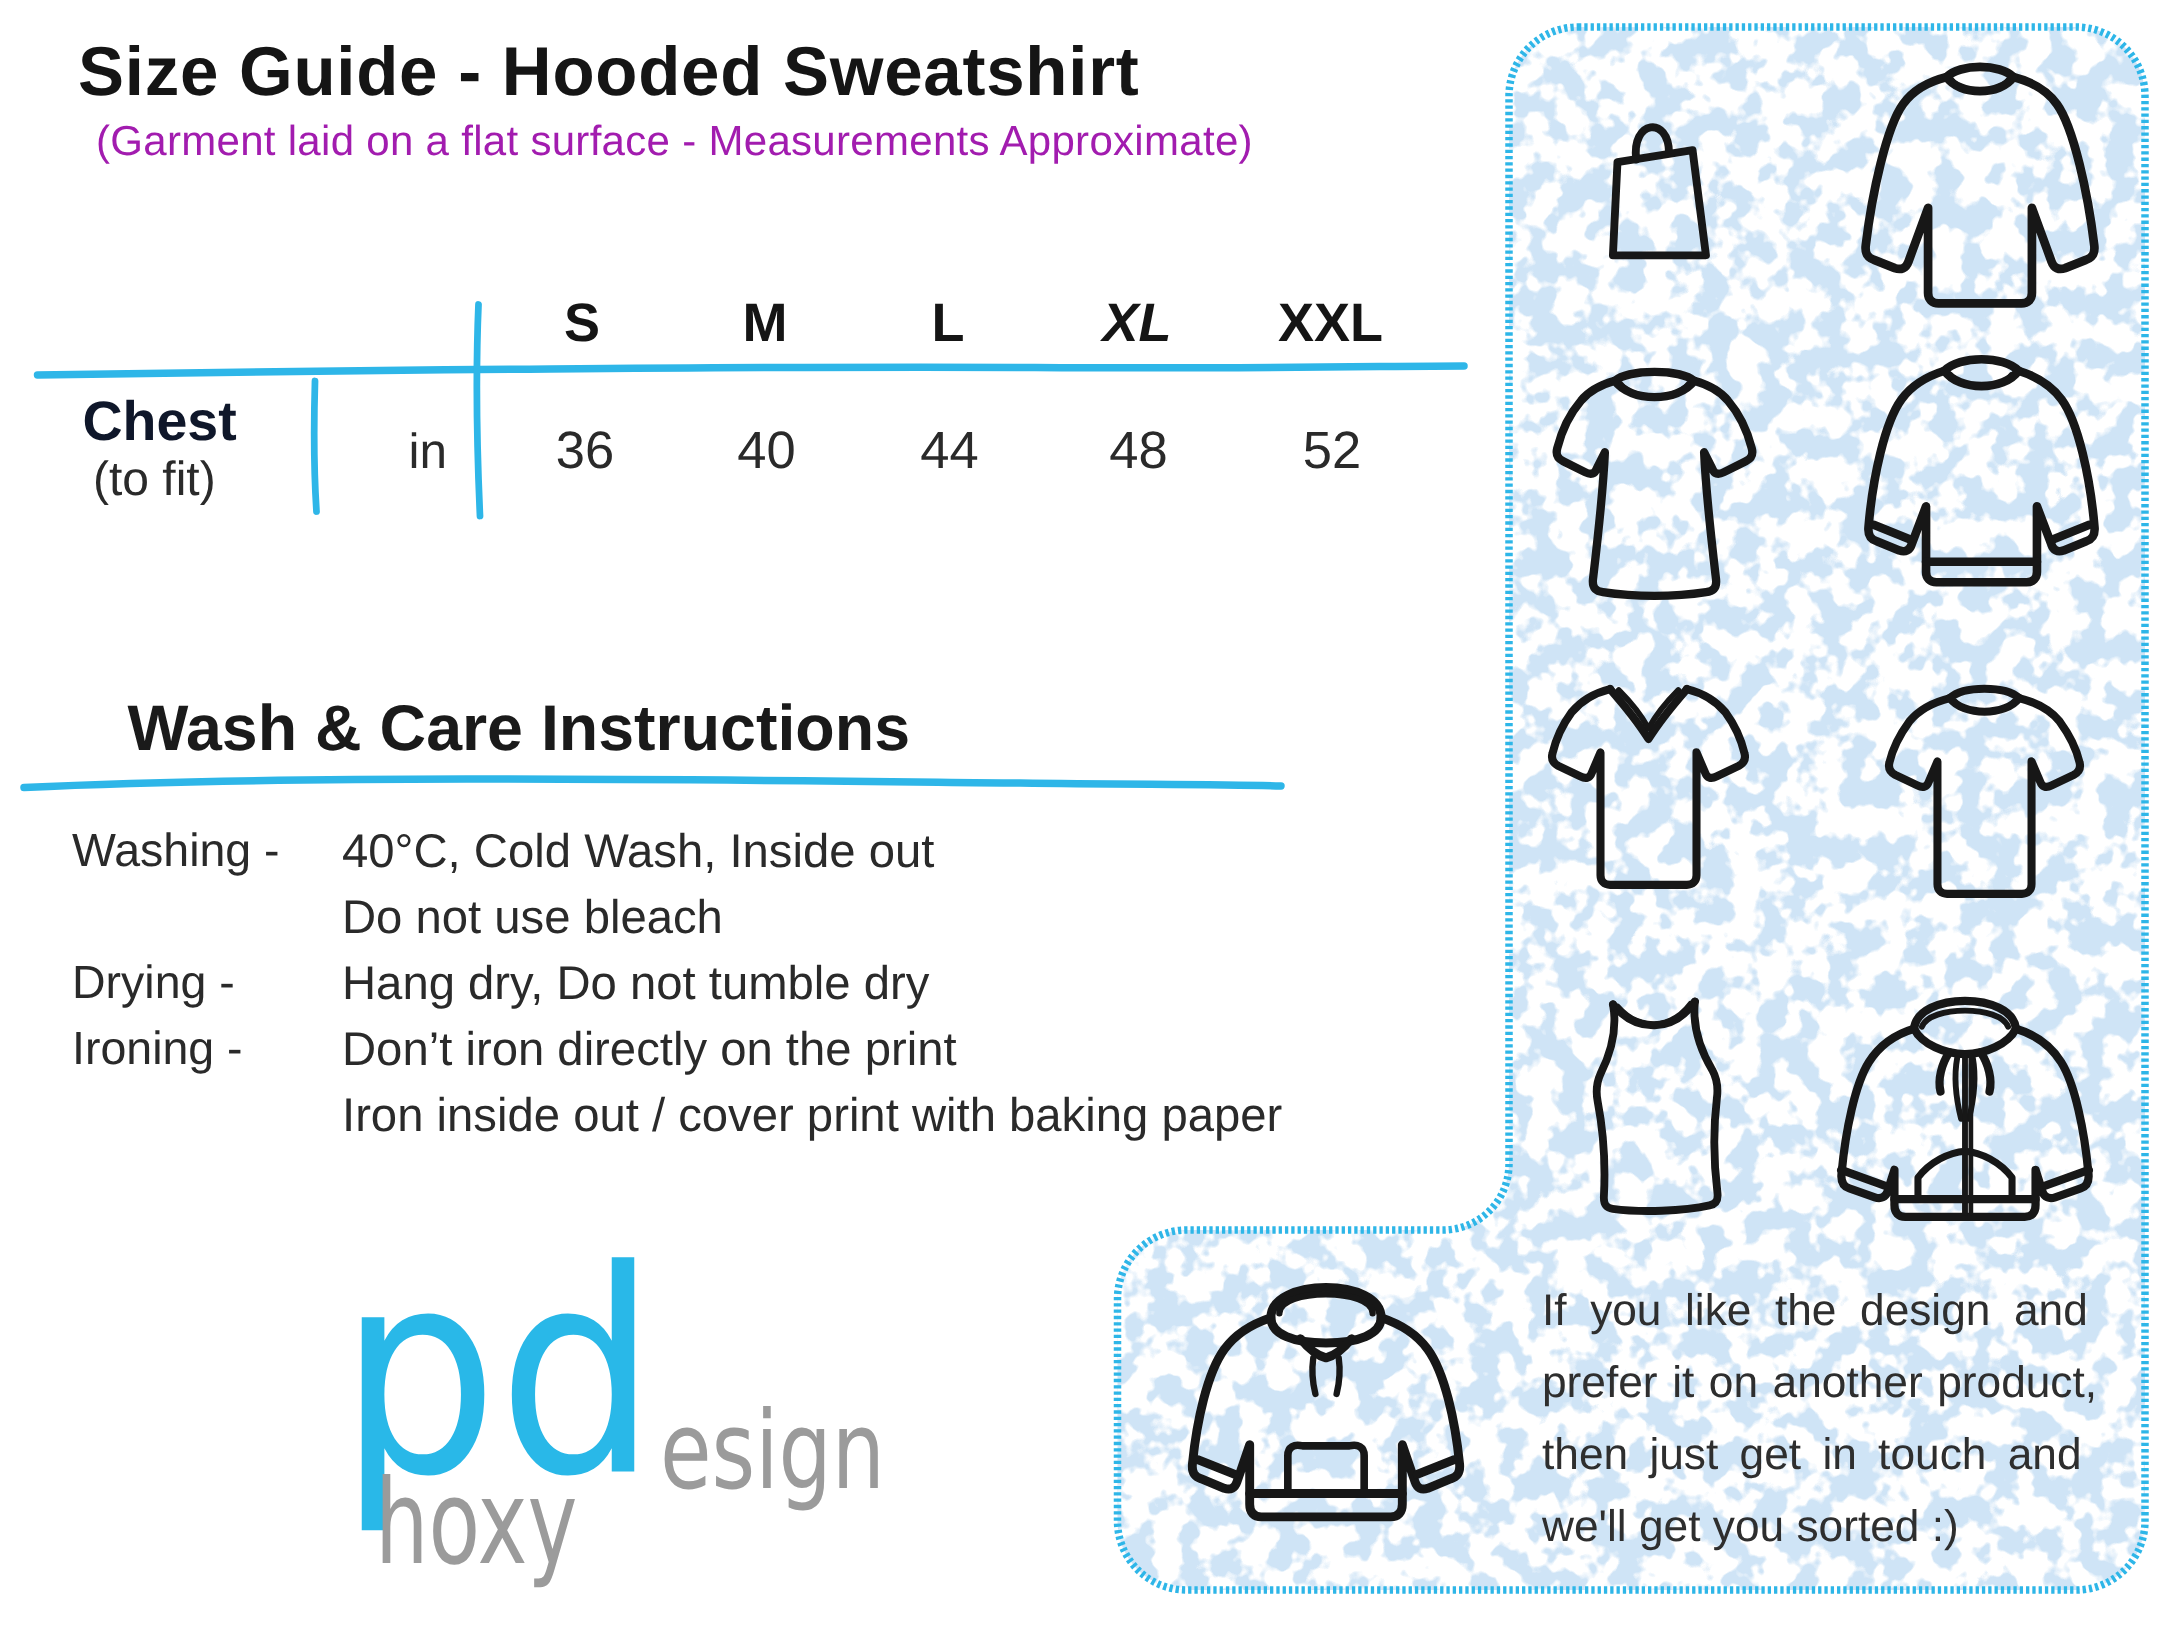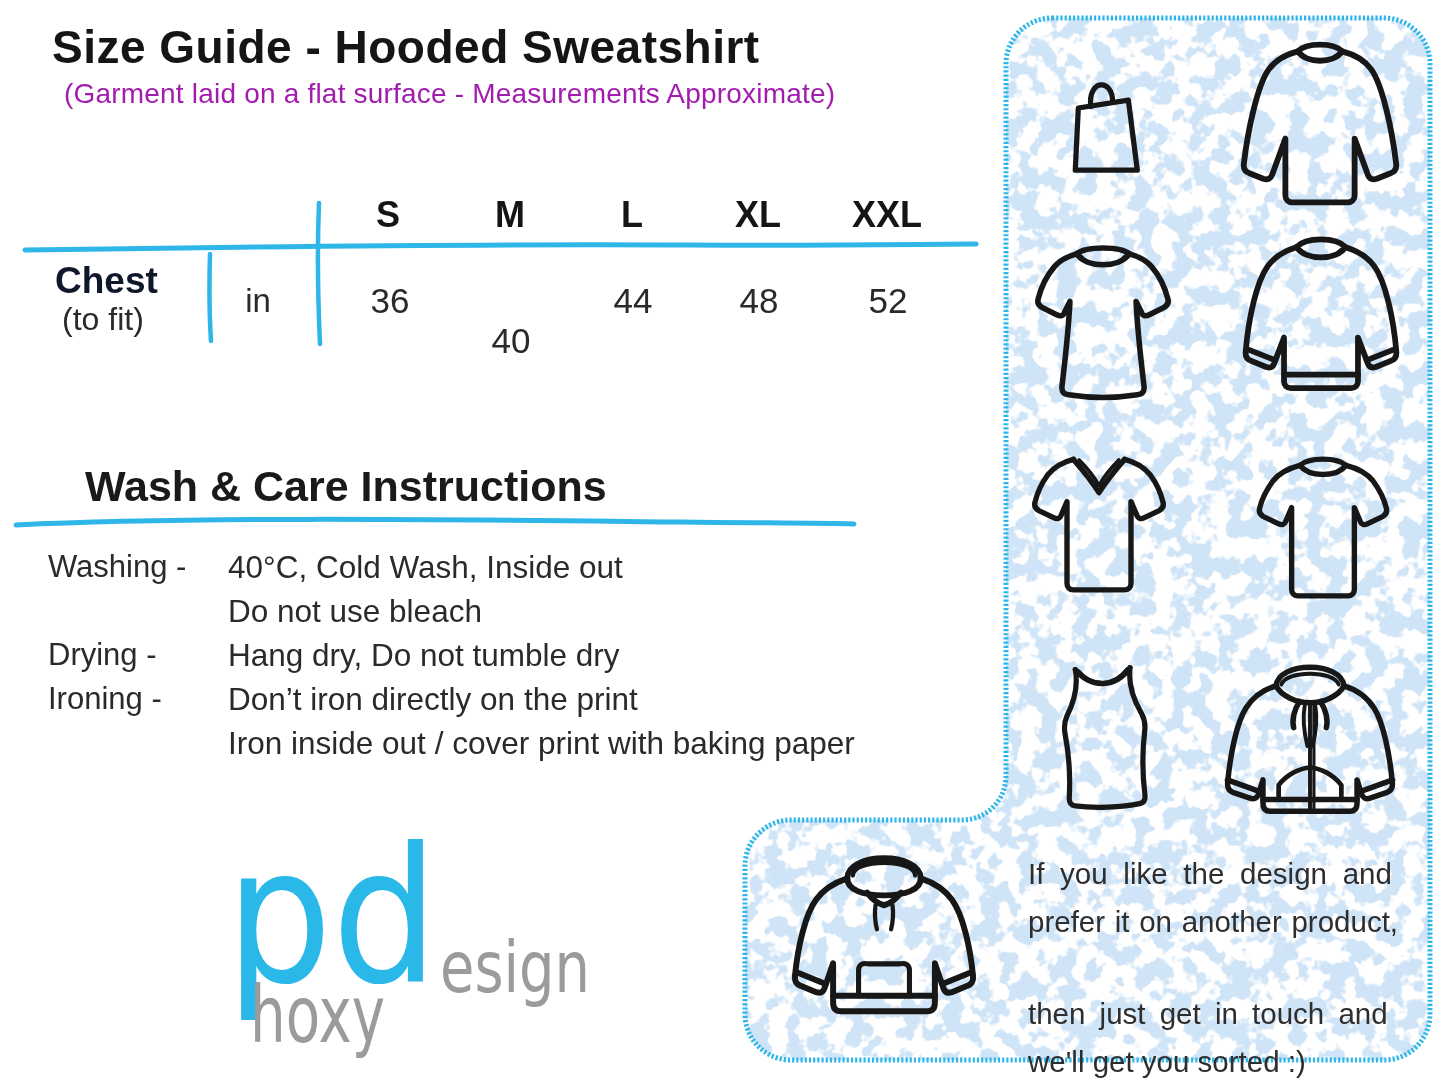--- a/index.html
+++ b/index.html
@@ -9,32 +9,32 @@
   }
   .abs{position:absolute;}
   svg{display:block;}
   
   .title{left:52px;top:20px;font-size:46px;font-weight:800;letter-spacing:.5px;color:#151515;}
   .subtitle{left:64px;top:78px;font-size:28px;font-weight:400;color:#a21caf;letter-spacing:.2px;}
   .size-head{top:194px;font-size:36px;font-weight:800;color:#151515;text-align:center;width:120px;}
   .size-val{top:281px;font-size:35px;font-weight:400;color:#2a2a2a;text-align:center;width:120px;}
   .chest{left:55px;top:260px;font-size:37px;font-weight:800;color:#0f172a;}
   .tofit{left:62px;top:301px;font-size:32px;font-weight:400;color:#2a2a2a;}
-  .unit{left:218px;top:282px;width:80px;text-align:center;font-size:33px;color:#2a2a2a;}
+  .unit{left:218px;top:282px;width:80px;text-align:right;font-size:33px;color:#2a2a2a;}
   .care-head{left:85px;top:462px;font-size:43px;font-weight:800;color:#1a1a1a;}
   .care-grid{left:48px;top:549px;width:950px;}
   .care-row{display:flex;height:44px;align-items:flex-start;}
   .care-label{width:180px;font-size:31px;color:#2a2a2a;flex:0 0 180px;}
   .care-text{font-size:31.5px;color:#2a2a2a;}
   
   .note{left:1028px;top:857px;width:378px;}
   .note-line{height:48px;font-size:29.5px;color:#2e2e2e;}
   .ws-3{word-spacing:7.5px;}
   .ws-1{word-spacing:1.5px;}
-  .ws-2{word-spacing:6px;margin-top:44px;}
+  .ws-2{word-spacing:6px;}
   .icon{position:absolute;}
 </style>
 </head>
 <body>
 
 <div class="page">
 
   <svg class="abs" style="left:0;top:0;z-index:0;" width="1445" height="1084" viewBox="0 0 1445 1084">
     <defs>
       <filter id="speck" x="-2%" y="-2%" width="104%" height="104%">
@@ -56,29 +56,29 @@
       <path d="M16 525 C200 516 480 520 680 522 C760 523 820 523 854 524" stroke-width="5"></path>
     </g>
   </svg>
 
   <div class="abs title">Size Guide - Hooded Sweatshirt</div>
   <div class="abs subtitle">(Garment laid on a flat surface - Measurements Approximate)</div>
 
   <div class="abs size-head" style="left:328px;">S</div>
   <div class="abs size-head" style="left:450px;">M</div>
   <div class="abs size-head" style="left:572px;">L</div>
-  <div class="abs size-head" style="left:698px;">XL</div>
+  <div class="abs size-head" style="left:698px;font-style:italic;">XL</div>
   <div class="abs size-head" style="left:827px;">XXL</div>
 
   <div class="abs chest">Chest</div>
   <div class="abs tofit">(to fit)</div>
   <div class="abs unit">in</div>
 
   <div class="abs size-val" style="left:330px;">36</div>
-  <div class="abs size-val" style="left:451px;margin-top:40px;">40</div>
+  <div class="abs size-val" style="left:451px;">40</div>
   <div class="abs size-val" style="left:573px;">44</div>
   <div class="abs size-val" style="left:699px;">48</div>
   <div class="abs size-val" style="left:828px;">52</div>
 
   <div class="abs care-head">Wash &amp; Care Instructions</div>
   <div class="abs care-grid">
     <div class="care-row">
       <div class="care-label">Washing -</div>
       <div class="care-text">40°C, Cold Wash, Inside out</div>
     </div>

